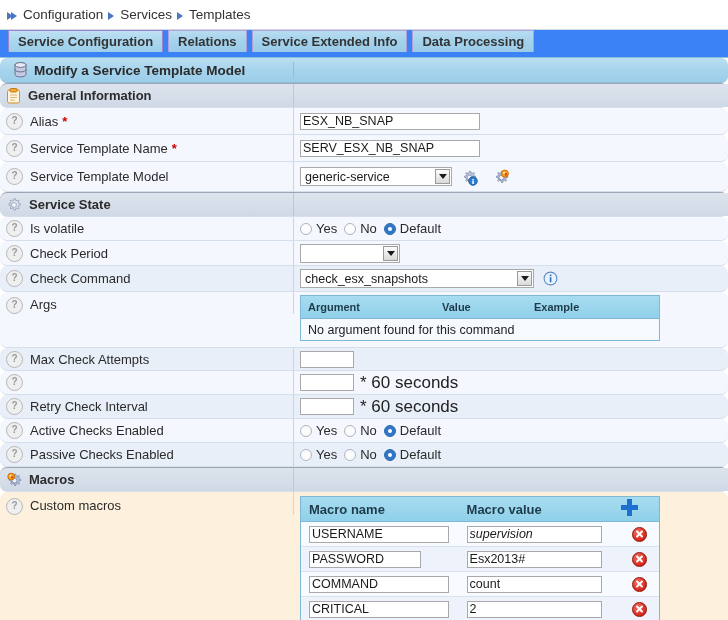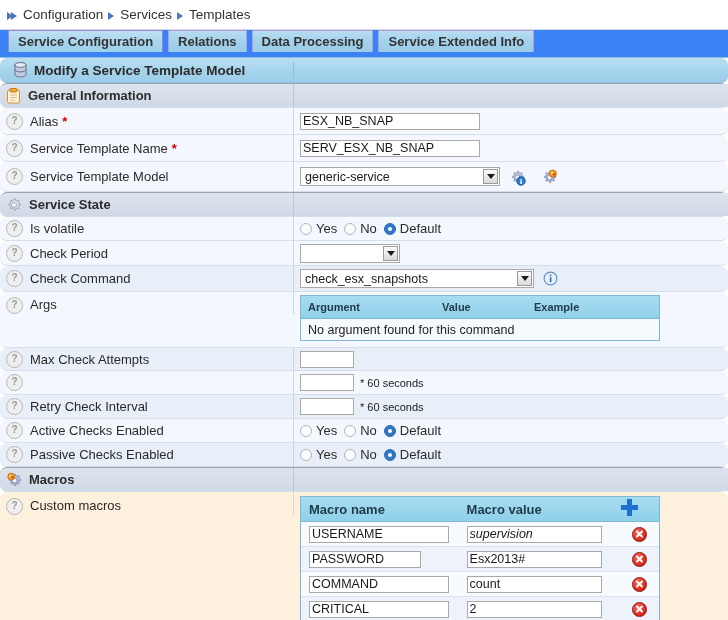--- a/index.html
+++ b/index.html
@@ -157,21 +157,21 @@
   .radio-grp{display:flex;align-items:center;gap:0;}
   .radio{display:inline-flex;align-items:center;margin-right:7px;}
   .rb{
     width:12px;height:12px;border-radius:50%;
     border:1px solid #aeb6bf;background:#fcfcfc;
     box-sizing:border-box;margin-right:4px;
     display:inline-flex;align-items:center;justify-content:center;
   }
   .rb.on{border:1px solid #2f6fb5;background:#2f77c6;}
   .rb.on::after{content:"";width:4px;height:4px;border-radius:50%;background:#fff;}
-  .suffix{margin-left:6px;font-size:11px;color:#222;}
+  .suffix{margin-left:6px;font-size:17px;color:#222;}
   .req{color:#d00000;font-weight:bold;margin-left:4px;}
 
   
   .tbl{
     border:1px solid #7fb8d4;
     background:#fff;
     box-sizing:border-box;
   }
   .tbl .th{
     display:flex;
@@ -232,22 +232,22 @@
   <span class="bc-item">Configuration</span>
   <span class="bc-sep"></span>
   <span class="bc-item">Services</span>
   <span class="bc-sep"></span>
   <span class="bc-item">Templates</span>
 </div>
 
 <div class="tabbar">
   <div class="tab active">Service Configuration</div>
   <div class="tab">Relations</div>
+  <div class="tab">Service Extended Info</div>
   <div class="tab">Data Processing</div>
-  <div class="tab">Service Extended Info</div>
 </div>
 
 <div class="panel">
 
   <div class="titlebar row" style="border-bottom:1px solid #8fbfd8;">
     <div class="lbl" style="width:294px;">
       <span class="ico db-ico">
         <svg width="13" height="16" viewBox="0 0 13 16">
           <ellipse cx="6.5" cy="3" rx="5.5" ry="2.4" fill="#d9dff0" stroke="#6a6f85"></ellipse>
           <path d="M1 3 L1 12.5 A5.5 2.4 0 0 0 12 12.5 L12 3" fill="#c3cbe4" stroke="#6a6f85"></path>
@@ -297,21 +297,21 @@
       <input class="tx" style="width: 180px;" value="SERV_ESX_NB_SNAP">
     </div>
   </div>
 
   <div class="row r-a" style="height:29px;">
     <div class="lbl">
       <span class="ico q-ico">?</span>
       <span>Service Template Model</span>
     </div>
     <div class="fld">
-      <div class="sel" style="width:200px;">
+      <div class="sel" style="width:152px;">
         <span class="v">generic-service</span>
         <span class="arw">
             <i></i>
           </span>
       </div>
       <span class="ico gear-ico" style="margin-left:9px;">
         <svg width="17" height="17" viewBox="0 0 17 17">
           <path d="M8.5 2.2 l1.2 0 .35 1.6 1.3.55 1.35-.95.85.85-.95 1.35.55 1.3 1.6.35 0 1.2-1.6.35-.55 1.3.95 1.35-.85.85-1.35-.95-1.3.55-.35 1.6-1.2 0-.35-1.6-1.3-.55-1.35.95-.85-.85.95-1.35-.55-1.3-1.6-.35 0-1.2 1.6-.35.55-1.3-.95-1.35.85-.85 1.35.95 1.3-.55z" fill="#b9c4dd" stroke="#7d88a5" stroke-width=".7"></path>
           <circle cx="8.5" cy="8.5" r="2.4" fill="#eef1f8" stroke="#7d88a5" stroke-width=".7"></circle>
           <circle cx="12" cy="12" r="4.2" fill="#2d7fd4" stroke="#1b5a9c"></circle>

